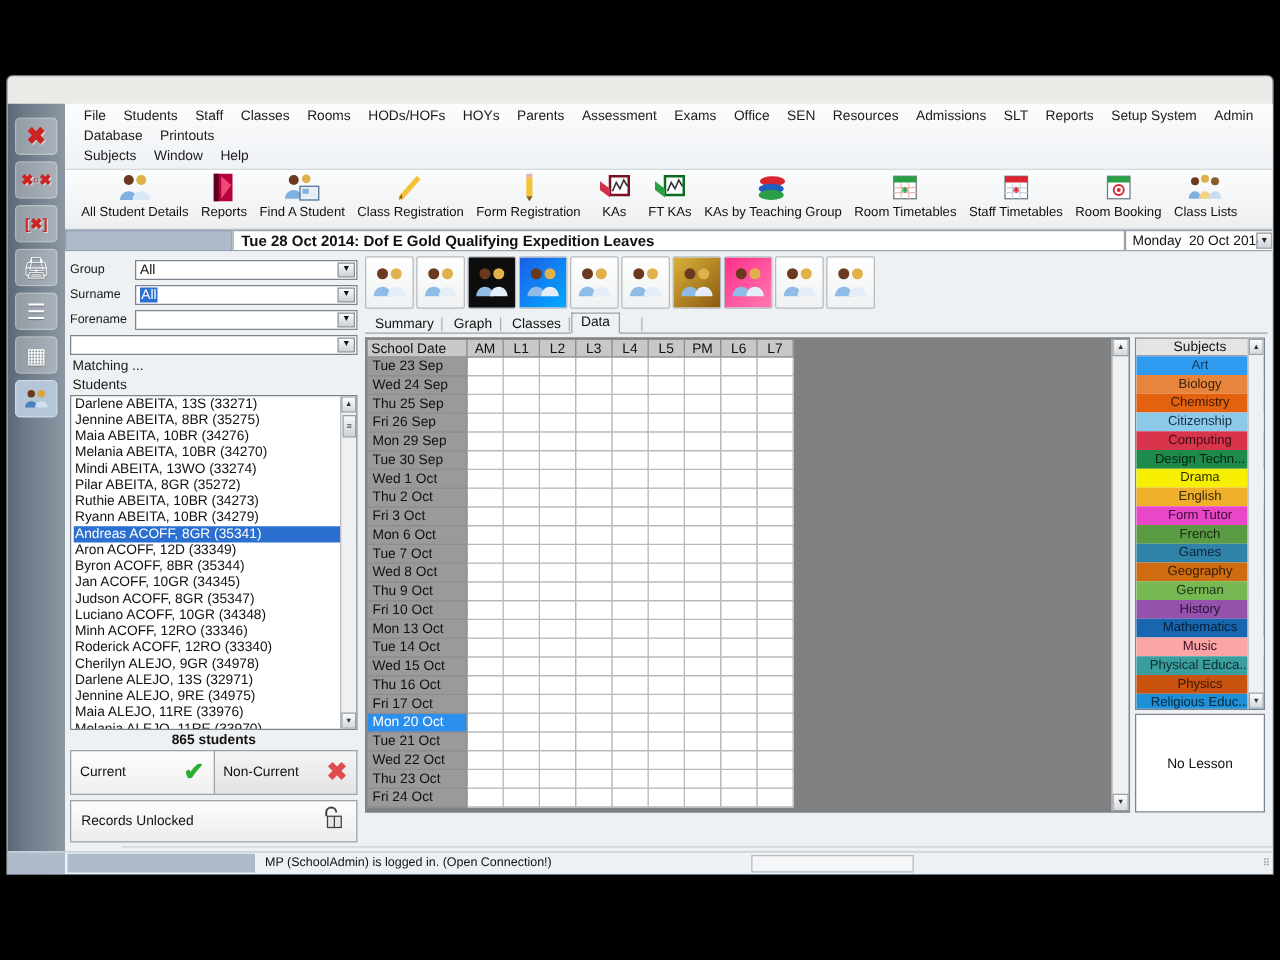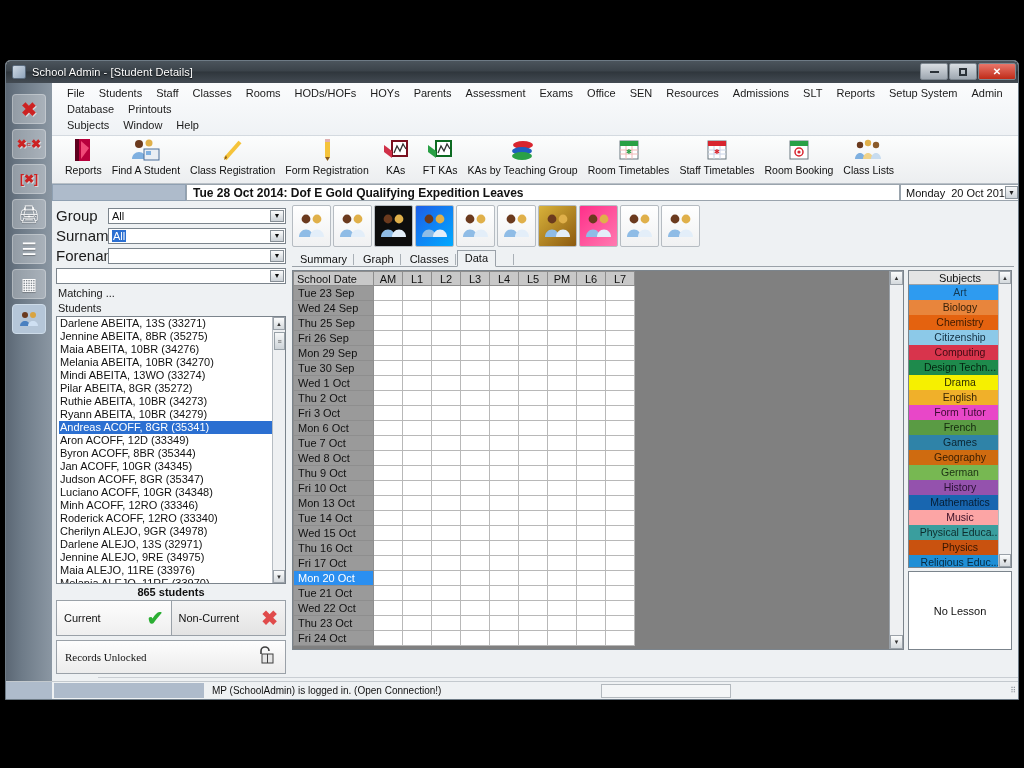--- a/index.html
+++ b/index.html
@@ -126,21 +126,21 @@
     background: linear-gradient(to bottom,#f6f7f8,#cfd5da); border:1px solid #8c949b;
     display:flex;align-items:center;justify-content:center;font-size:7px;color:#222;
   }
 
   
   #body-split { display: flex; height: 520px; }
 
   
   #left-col { width: 238px; padding: 6px 4px 0 4px; background:#eef1f3; }
   .fld-row { display: flex; align-items: center; height: 17px; margin-bottom: 3px; }
-  .fld-row label { font-size: 15px; color: #1a1a1a; width: 52px; }
+  .fld-row label { font-size: 10px; color: #1a1a1a; width: 52px; }
   .combo {
     flex: 1; height: 16px; background: #fff; border: 1px solid #7b848c;
     position: relative; font-size: 11px; color: #111;
     display: flex; align-items: center; padding-left: 3px;
   }
   .combo .val-sel { background: #2b6fd1; color:#fff; padding: 0 1px; }
   .combo .cbtn {
     position: absolute; right: 1px; top: 1px; bottom: 1px; width: 14px;
     background: linear-gradient(to bottom,#fafbfc,#ccd2d7);
     border: 1px solid #868e95;
@@ -179,21 +179,21 @@
     border: 1px solid #9aa1a8;
   }
   .cur-btn.right { border-left: none; background: linear-gradient(to bottom,#f4f4f4,#e3e3e3); }
   .tick { color: #2bae33; font-size: 20px; font-weight: bold; line-height:1;}
   .cross { color: #e04b4b; font-size: 20px; font-weight: bold; line-height:1;}
   .lock-box {
     height: 34px; margin-top: 4px;
     background: linear-gradient(to bottom,#fdfdfd,#ececec);
     border: 1px solid #9aa1a8;
     display: flex; align-items: center; justify-content: space-between;
-    padding: 0 8px; font-size: 11px; color: #111; font-family: Liberation Serif, serif;
+    padding: 0 8px; font-size: 11px; color: #111;
   }
   .lock-ico { font-size: 19px; color: #4a4a4a; }
 
   
   #main-col { flex: 1; padding: 4px 6px 0 2px; }
   #icon-row { display: flex; gap: 2px; margin-bottom: 3px; }
   .pic-btn {
     width: 39px; height: 42px;
     border: 1px solid #b6bcc2; border-radius: 2px;
     background: linear-gradient(to bottom,#ffffff,#f0f1f2);
@@ -297,33 +297,20 @@
     width: 130px; height: 14px; background: #f4f6f7; border: 1px solid #b3b9be;
     margin-left: 160px;
   }
   #statusbar .sb-grip { margin-left: auto; margin-right: 3px; font-size: 8px; color: #8a9098; letter-spacing:-1px;}
 </style>
 </head>
 <body>
 
 <div id="app-window">
 
-  <div id="titlebar">
-    <div class="win-ico"></div>
-    <div class="title-text">School Admin - [Student Details]</div>
-    <div class="win-btns">
-      <div class="win-btn">
-          <span class="min-bar"></span>
-        </div>
-      <div class="win-btn">
-          <span class="max-sq"></span>
-        </div>
-      <div class="win-btn close">✕</div>
-    </div>
-  </div>
 
   <div id="left-strip">
     <div class="lsbtn">
       <span class="xred">✖</span>
     </div>
     <div class="lsbtn">
       <span class="xred sm">✖▫✖</span>
     </div>
     <div class="lsbtn">
       <span class="xred sm">[✖]</span>
@@ -354,20 +341,31 @@
         <span class="mi">File</span><span class="mi">Students</span><span class="mi">Staff</span><span class="mi">Classes</span><span class="mi">Rooms</span><span class="mi">HODs/HOFs</span><span class="mi">HOYs</span><span class="mi">Parents</span><span class="mi">Assessment</span><span class="mi">Exams</span><span class="mi">Office</span><span class="mi">SEN</span><span class="mi">Resources</span><span class="mi">Admissions</span><span class="mi">SLT</span><span class="mi">Reports</span><span class="mi">Setup System</span><span class="mi">Admin</span><span class="mi">Database</span><span class="mi">Printouts</span>
       </div>
       <div>
         <span class="mi">Subjects</span><span class="mi">Window</span><span class="mi">Help</span>
       </div>
     </div>
 
     <div id="toolbar">
       <div class="tbitem">
         <span class="tbico">
+          <svg width="26" height="22" viewBox="0 0 26 22">
+              <circle cx="8" cy="5" r="4" fill="#6b3a1e"></circle>
+              <path d="M1 21c0-4 3.2-7 7-7s7 3 7 7z" fill="#7fb0e0"></path>
+              <circle cx="18" cy="5" r="4" fill="#e0b04a"></circle>
+              <path d="M11 21c0-4 3.2-7 7-7s7 3 7 7z" fill="#d8e8f7"></path>
+            </svg>
+        </span>
+        <span class="tblabel">All Student Details</span>
+      </div>
+      <div class="tbitem">
+        <span class="tbico">
           <svg width="20" height="24" viewBox="0 0 20 24">
               <rect x="2" y="1" width="15" height="22" fill="#b8003c"></rect>
               <rect x="2" y="1" width="4" height="22" fill="#5e001e"></rect>
               <path d="M8 3 L16 10 L8 21 Z" fill="#f04a78"></path>
             </svg>
         </span>
         <span class="tblabel">Reports</span>
       </div>
       <div class="tbitem">
         <span class="tbico">

